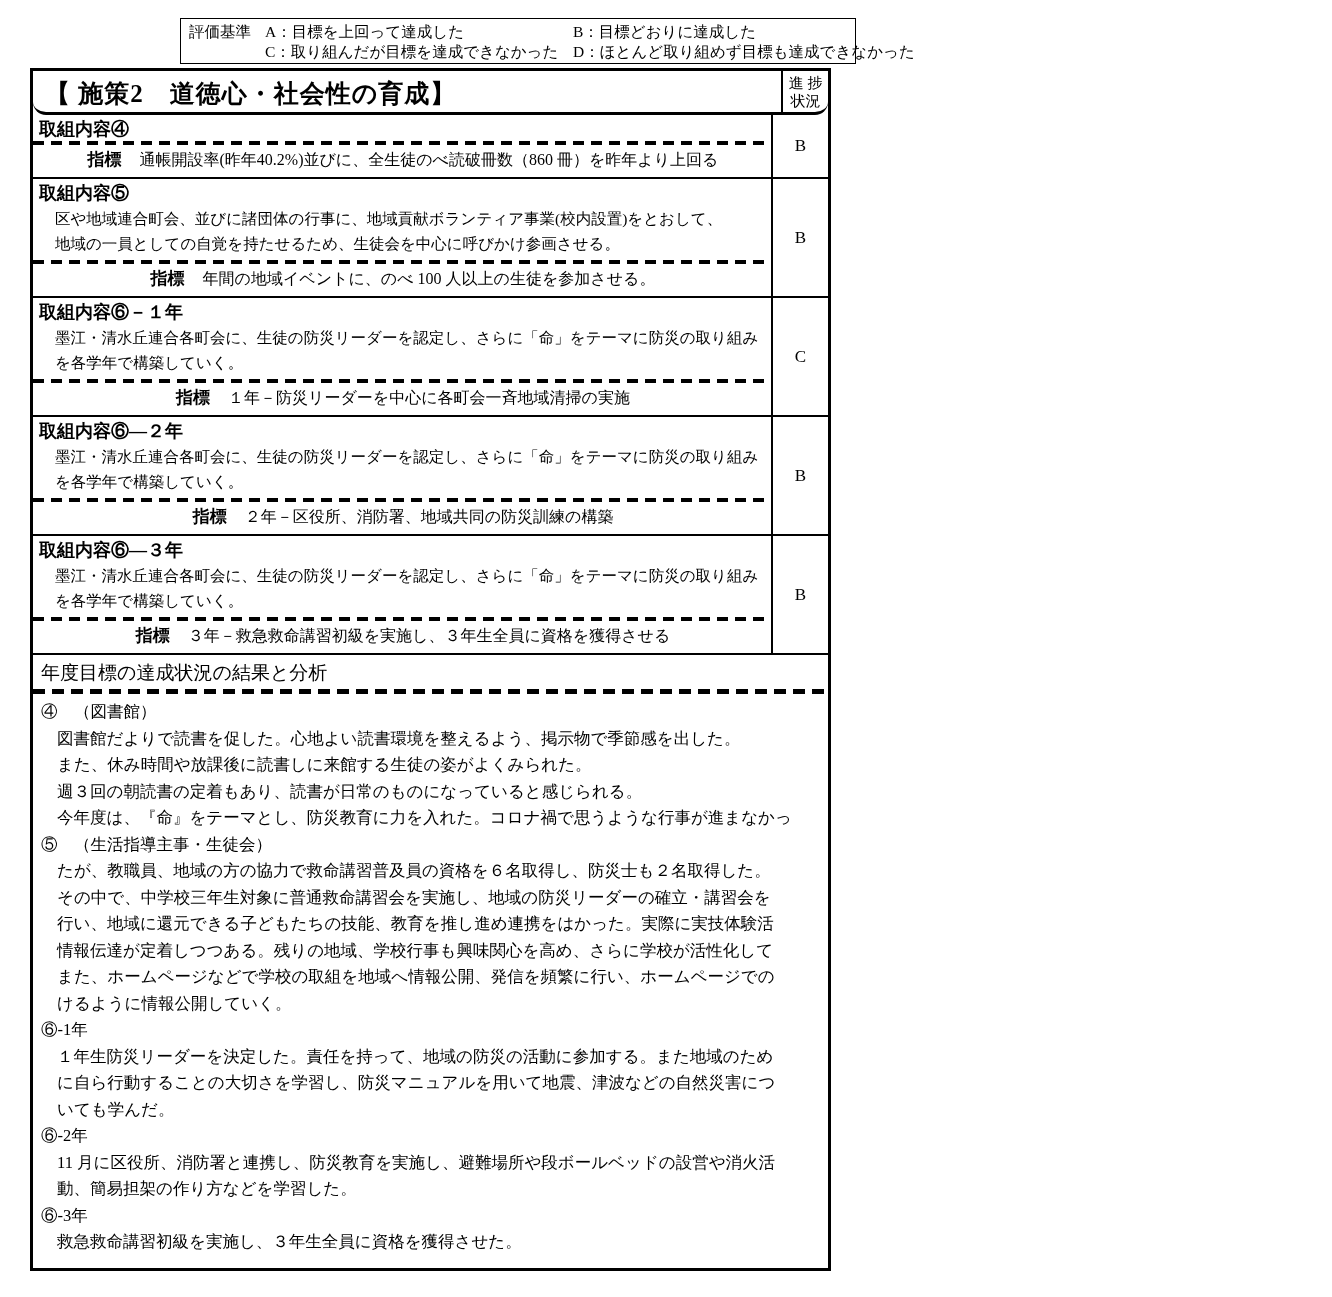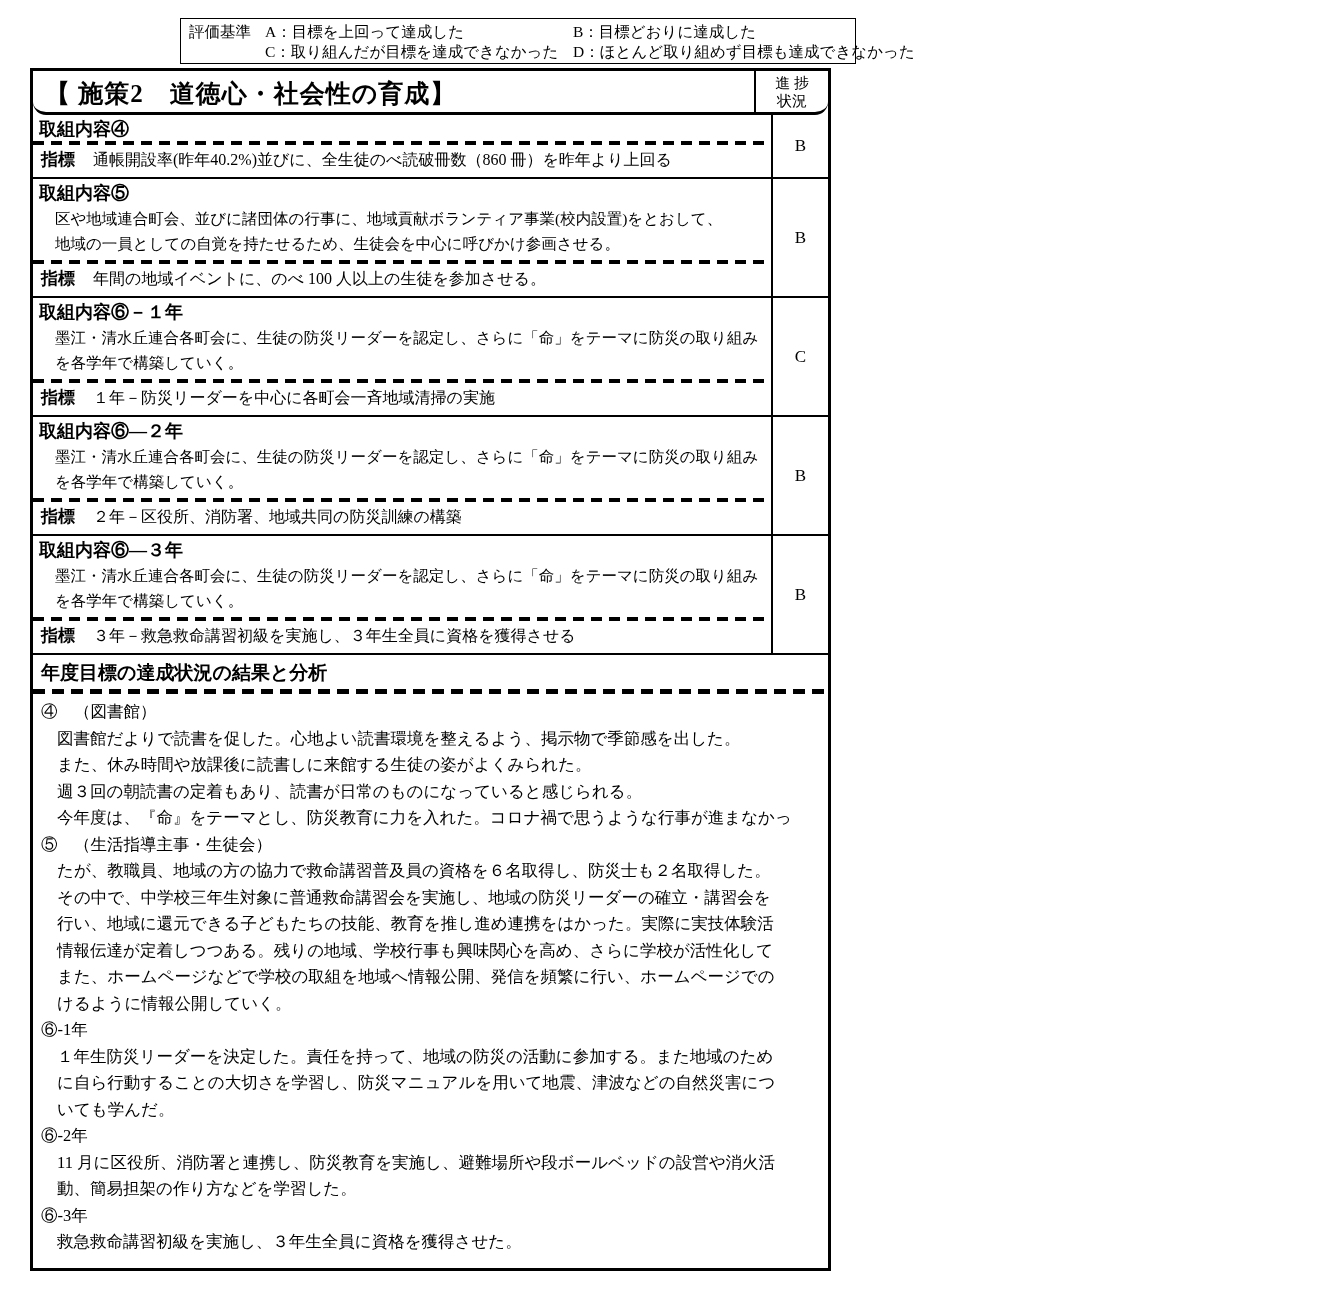--- a/index.html
+++ b/index.html
@@ -27,43 +27,43 @@
   .main-table {
     position:absolute; left:30px; top:68px; width:801px;
     border:3px solid #000; box-sizing:border-box; background:#fff;
   }
   .header-row { display:flex; border-bottom:3px solid #000; height:44px; box-sizing:border-box;border-radius:13px; }
   .title-cell {
     flex:1; font-size:25px; font-weight:bold; letter-spacing:1px;
     padding:6px 0 0 12px; white-space:nowrap; overflow:hidden;
   }
   .progress-header {
-    width:74px; border-left:2px solid #000; box-sizing:border-box;
+    width:47px; border-left:2px solid #000; box-sizing:border-box;
     font-size:15px; line-height:18px;
     display:flex; flex-direction:column; align-items:center; justify-content:center;
   }
 
   .section-row { display:flex; border-bottom:2px solid #000; }
   .section-content { flex:1; display:flex; flex-direction:column; min-width:0; }
   .section-header { font-size:18px; font-weight:bold; padding:3px 0 0 6px; line-height:23px; }
   .section-desc { font-size:15.5px; line-height:25px; padding:1px 10px 4px 22px; flex:1; }
   .dashed-line {
     height:4px;
     background:repeating-linear-gradient(to right,#000 0 11px,transparent 11px 18px);
   }
-  .indicator-row { font-size:16px; padding:4px 6px 6px 8px; line-height:22px; white-space:nowrap; overflow:hidden; }
+  .indicator-row { font-size:16px; padding:4px 6px 6px 8px; line-height:22px; white-space:nowrap; overflow:hidden;text-align:center; }
   .indicator-label { font-weight:bold; font-size:17px; margin-right:18px; }
   .status-cell {
     width:57px; border-left:2px solid #000; box-sizing:border-box;
     display:flex; align-items:center; justify-content:center;
     font-size:17px; font-family:"Liberation Serif","DejaVu Serif",serif;
   }
 
   
-  .analysis-title { font-size:19px; font-weight:bold; padding:5px 0 3px 8px; line-height:26px; }
+  .analysis-title { font-size:19px; font-weight:normal; padding:5px 0 3px 8px; line-height:26px; }
   .dashed-line.full { height:5px; background:repeating-linear-gradient(to right,#000 0 12px,transparent 12px 19px); }
   .analysis-lines { font-size:16.5px; line-height:26.5px; padding:5px 10px 12px 8px; }
   .analysis-line { white-space:nowrap; overflow:hidden; }
   .analysis-line.indent { padding-left:16px; }
 </style>
 </head>
 <body>
 
 <div class="page">
 

